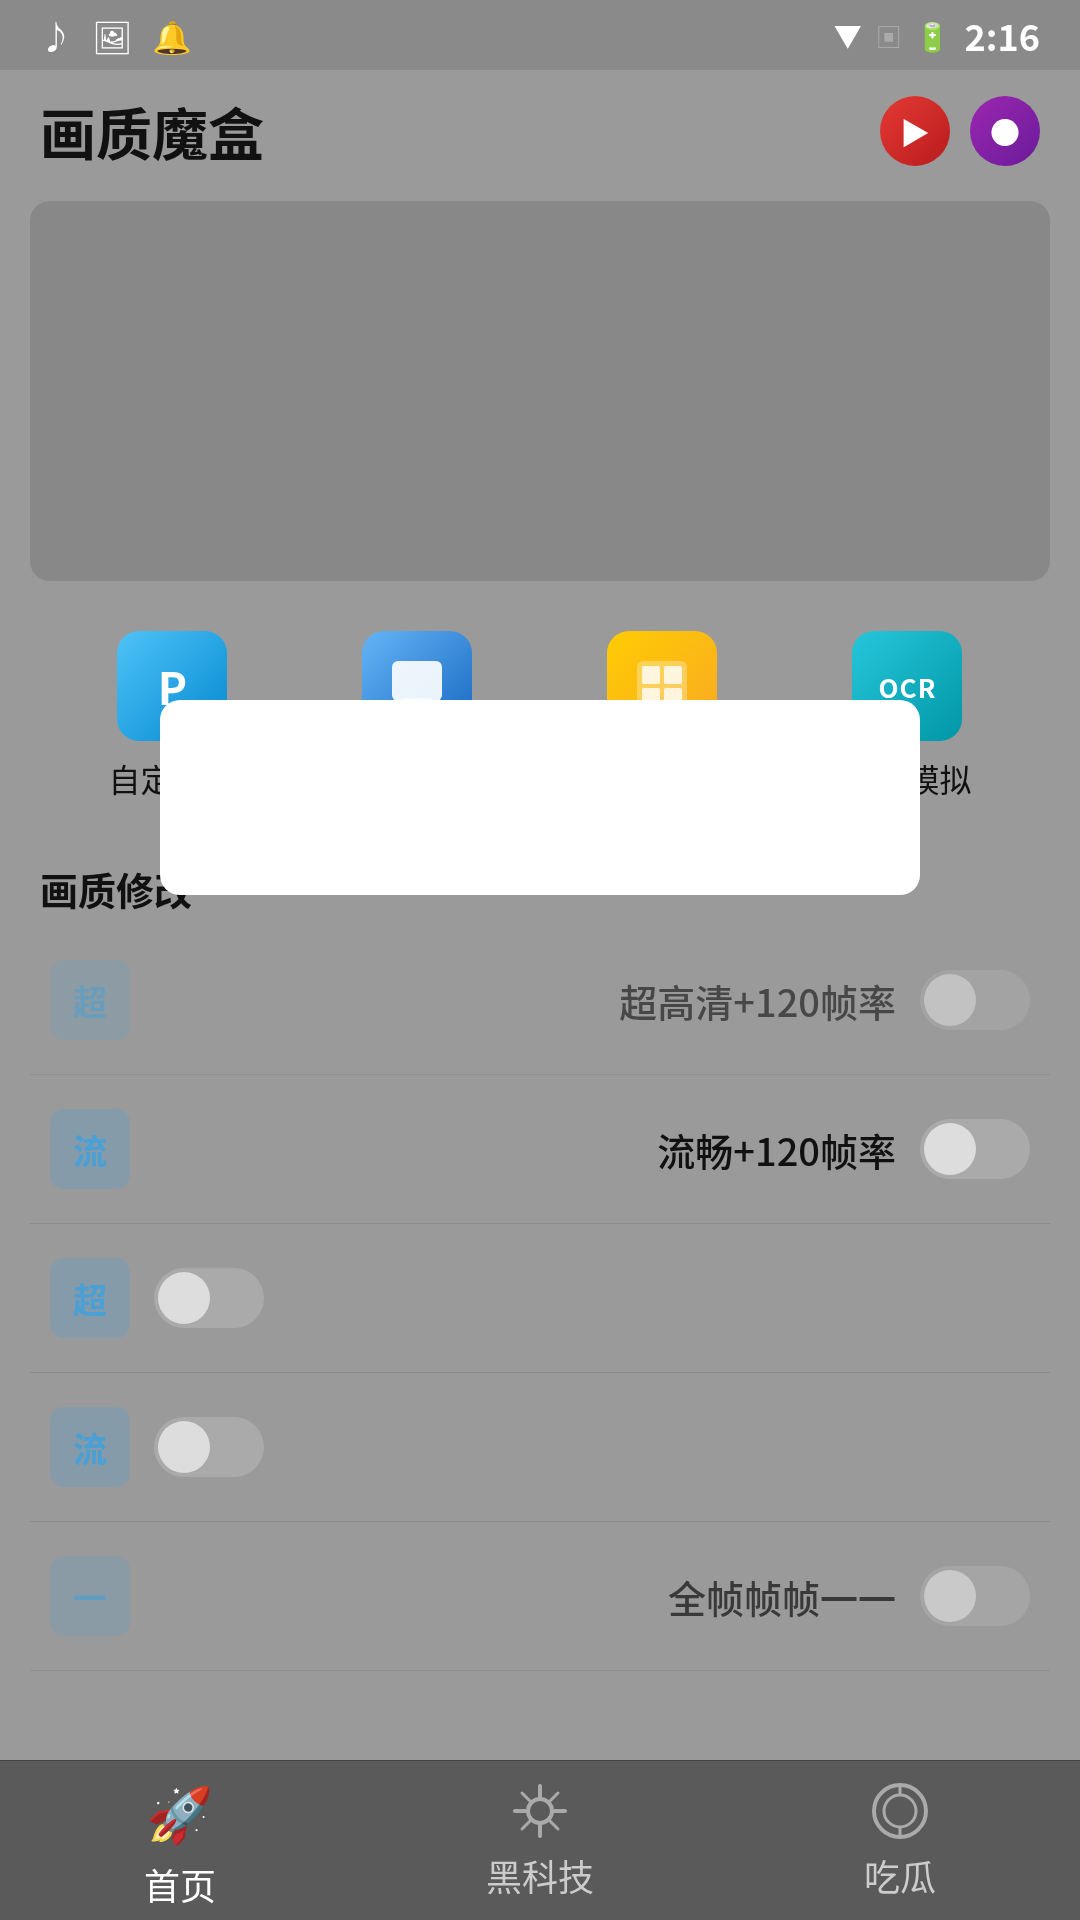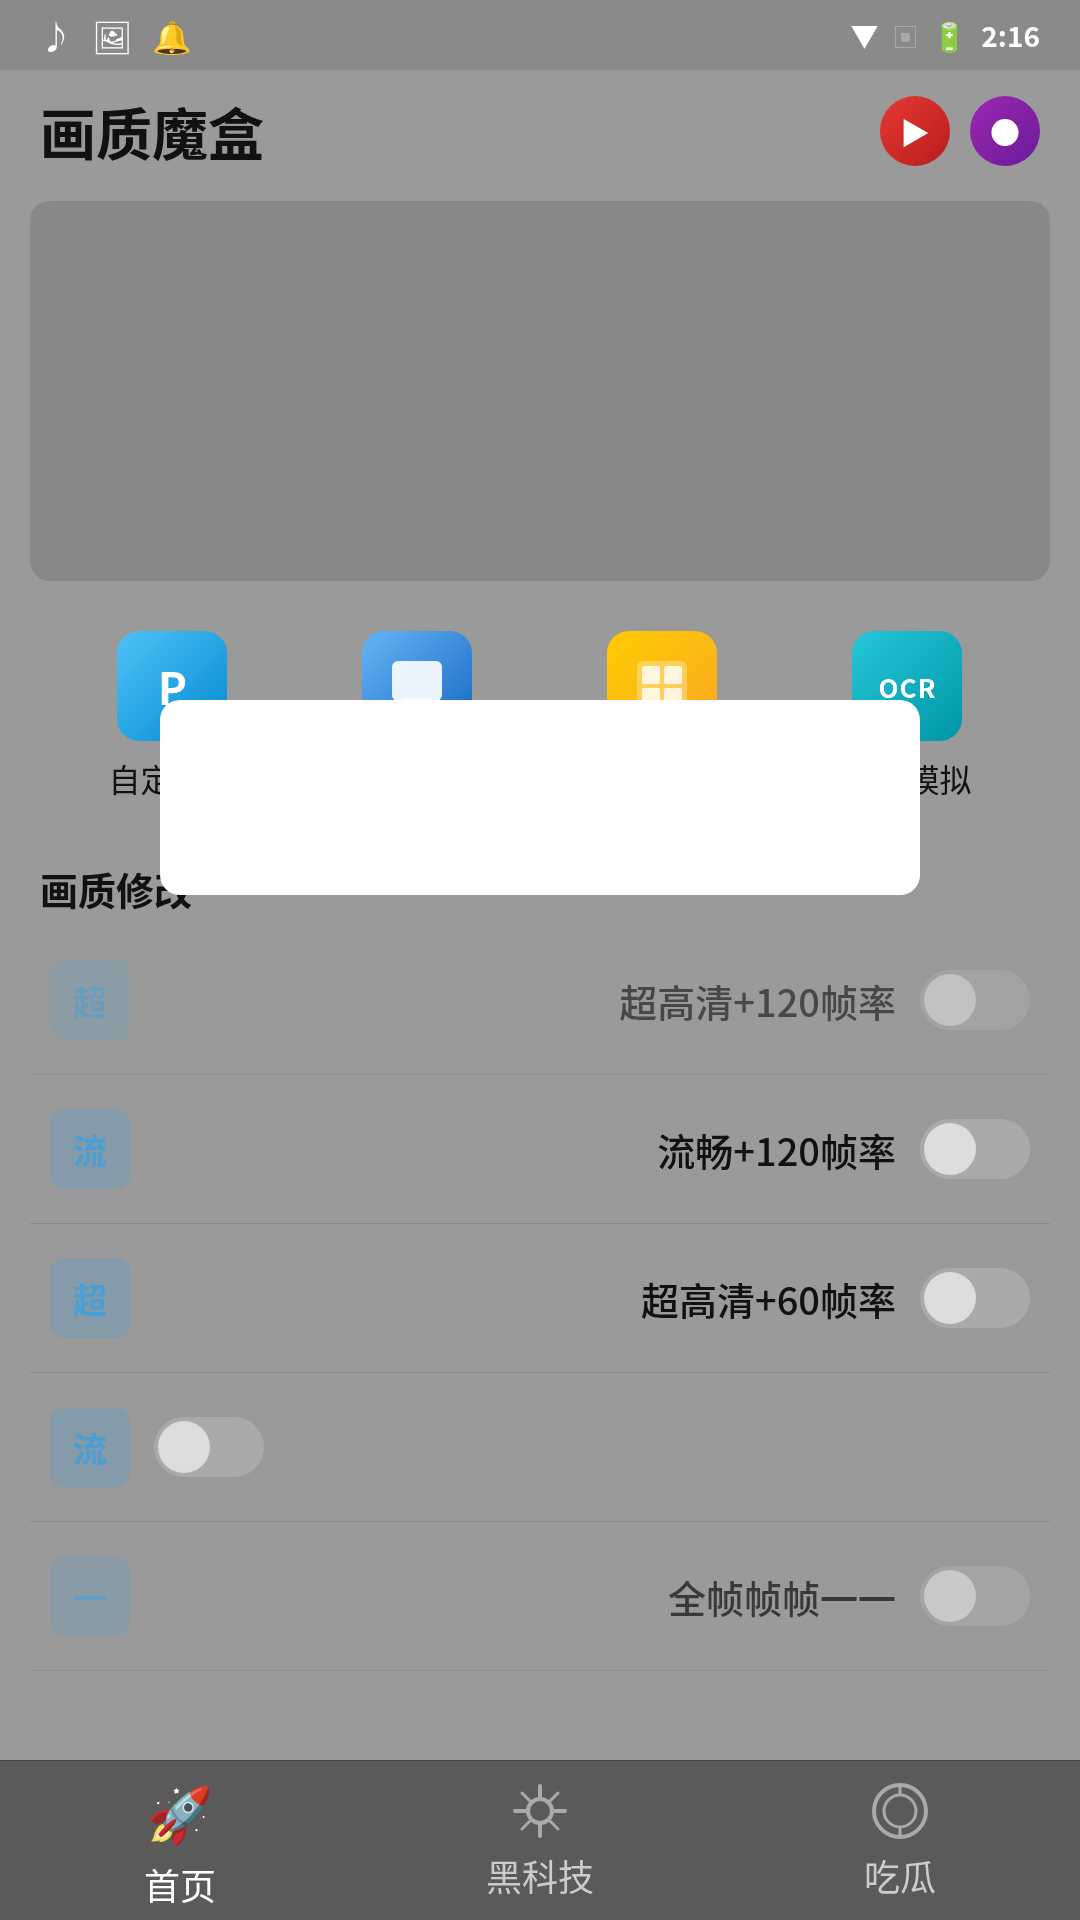--- a/index.html
+++ b/index.html
@@ -32,21 +32,21 @@
     }
 
     .status-bar-right {
       display: flex;
       align-items: center;
       gap: 14px;
     }
 
     .time {
       color: white;
-      font-size: 28px;
+      font-size: 36px;
       font-weight: bold;
     }
 
     
     .main-container {
       width: 100%;
       height: calc(1920px - 70px);
       background-color: #9a9a9a;
       display: flex;
       flex-direction: column;
@@ -388,21 +388,20 @@
         <span>流</span>
       </div>
       <span class="quality-name">流畅+120帧率</span>
       <div class="toggle"></div>
     </div>
 
     <div class="quality-item">
       <div class="quality-badge">
         <span>超</span>
       </div>
-      <span class="quality-name">超高清+60帧率</span>
       <div class="toggle"></div>
     </div>
 
     <div class="quality-item">
       <div class="quality-badge">
         <span>流</span>
       </div>
       <div class="toggle"></div>
     </div>
 

